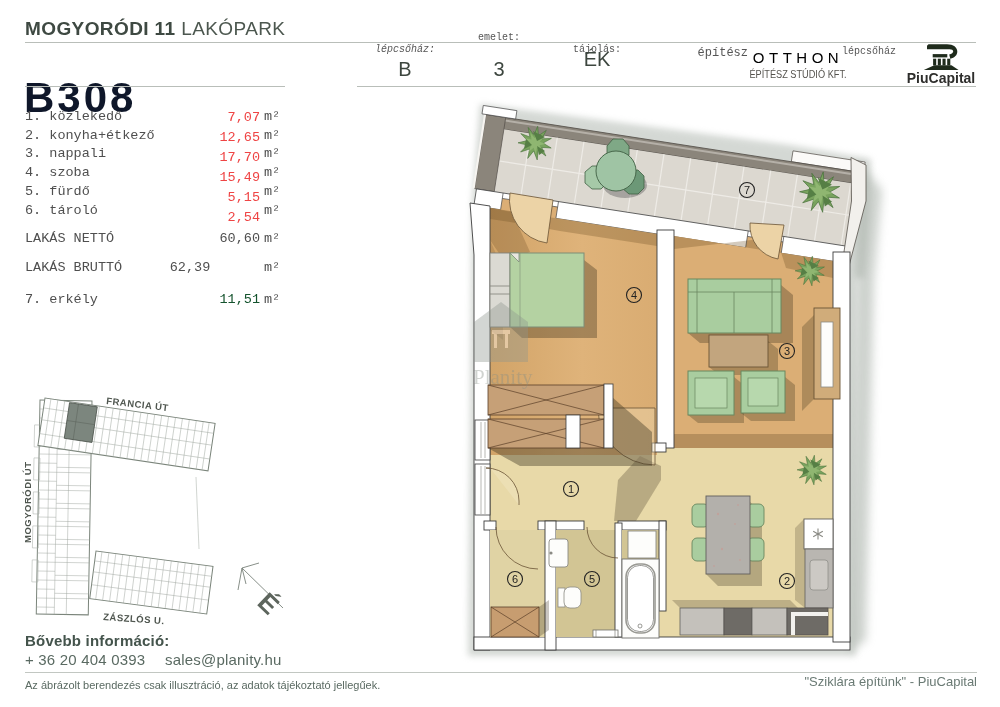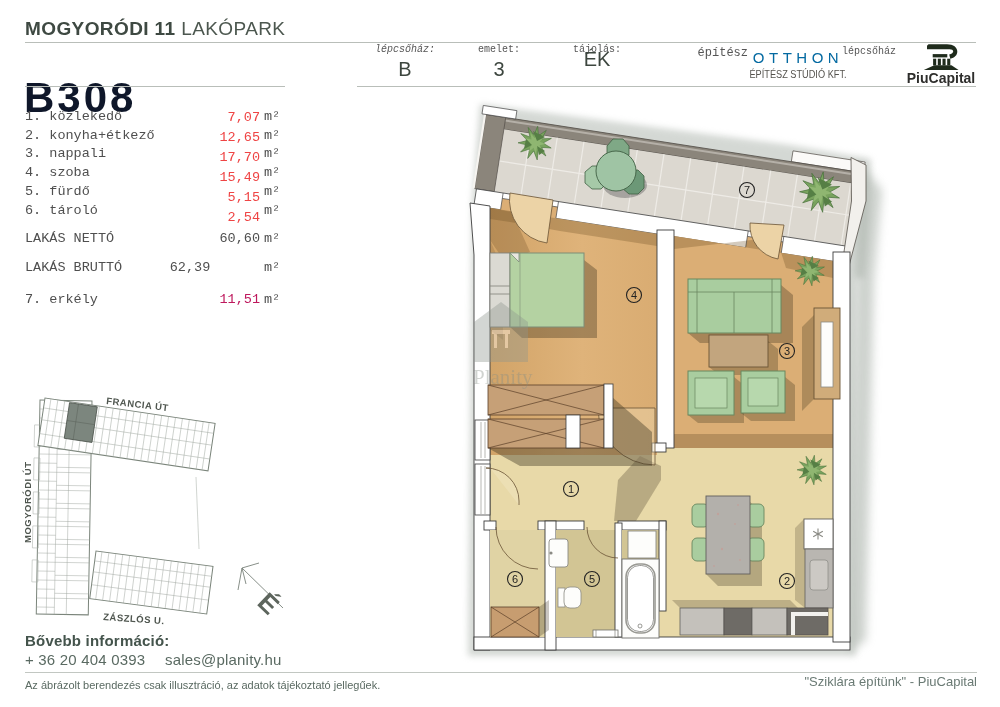--- a/index.html
+++ b/index.html
@@ -20,31 +20,31 @@
 <div class="abs" style="left:24px;top:47px;font-size:42px;font-weight:bold;color:#0f172a;letter-spacing:3px;margin-top:27px;">B308</div>
 
 <div class="abs" style="left:25px;top:86px;width:260px;height:1px;background:#b9beb9;"></div>
 
 <div class="abs" style="left:357px;top:86px;width:619px;height:1px;background:#b9beb9;"></div>
 
 <div class="abs mono" style="left:355px;top:44px;width:100px;text-align:center;font-size:10px;color:#555;font-style:italic;">lépcsőház:</div>
 
 <div class="abs" style="left:355px;top:58px;width:100px;text-align:center;font-size:20px;color:#3d463f;">B</div>
 
-<div class="abs mono" style="left:449px;top:44px;width:100px;text-align:center;font-size:10px;color:#555;">emelet:</div>
+<div class="abs mono" style="left:449px;top:32px;width:100px;text-align:center;font-size:10px;color:#555;">emelet:</div>
 
 <div class="abs" style="left:449px;top:58px;width:100px;text-align:center;font-size:20px;color:#3d463f;">3</div>
 
 <div class="abs mono" style="left:547px;top:44px;width:100px;text-align:center;font-size:10px;color:#555;">tájolás:</div>
 
 <div class="abs" style="left:547px;top:48px;width:100px;text-align:center;font-size:20px;color:#3d463f;">ÉK</div>
 
 <div class="abs mono" style="left:648px;top:46px;width:100px;text-align:right;font-size:12px;color:#555;">építész</div>
 
-<div class="abs" style="left:738px;top:49px;width:120px;text-align:center;font-size:15px;font-weight:500;color:#0369a1;letter-spacing:4.5px;">OTTHON</div>
+<div class="abs" style="left:738px;top:49px;width:120px;text-align:center;font-size:15px;font-weight:500;color:#000000;letter-spacing:4.5px;">OTTHON</div>
 
 <div class="abs" style="left:738px;top:69px;width:120px;text-align:center;font-size:10px;color:#55534e;letter-spacing:0px;transform:scaleX(.92);">ÉPÍTÉSZ STÚDIÓ KFT.</div>
 
 <div class="abs mono" style="left:820px;top:46px;width:76px;text-align:right;font-size:10px;color:#555;">lépcsőház</div>
 
 <div class="abs mono" style="left:25px;top:108px;font-size:13.5px;line-height:18.7px;color:#4f4f4f;white-space:pre;">1. közlekedő
 2. konyha+étkező
 3. nappali
 4. szoba
 5. fürdő
@@ -64,21 +64,21 @@
 
 <div class="abs mono" style="left:25px;top:231px;font-size:13.5px;color:#4f4f4f;">LAKÁS NETTÓ</div>
 <div class="abs mono" style="left:120px;top:231px;width:140px;text-align:right;font-size:13.5px;color:#4f4f4f;">60,60</div>
 <div class="abs mono" style="left:264px;top:231px;font-size:13.5px;color:#4f4f4f;">m²</div>
 
 <div class="abs mono" style="left:25px;top:260px;font-size:13.5px;color:#4f4f4f;">LAKÁS BRUTTÓ</div>
 <div class="abs mono" style="left:120px;top:260px;width:140px;text-align:center;font-size:13.5px;color:#4f4f4f;">62,39</div>
 <div class="abs mono" style="left:264px;top:260px;font-size:13.5px;color:#4f4f4f;">m²</div>
 
 <div class="abs mono" style="left:25px;top:292px;font-size:13.5px;color:#4f4f4f;">7. erkély</div>
-<div class="abs mono" style="left:120px;top:292px;width:140px;text-align:right;font-size:13.5px;color:#be185d;">11,51</div>
+<div class="abs mono" style="left:120px;top:292px;width:140px;text-align:right;font-size:13.5px;color:#14532d;">11,51</div>
 <div class="abs mono" style="left:264px;top:292px;font-size:13.5px;color:#4f4f4f;">m²</div>
 
 <div class="abs" style="left:25px;top:632px;font-size:15px;font-weight:bold;color:#44544c;letter-spacing:0.2px;">Bővebb információ:</div>
 
 <div class="abs" style="left:25px;top:651px;font-size:15px;color:#5a6a62;letter-spacing:0.2px;">+ 36 20 404 0393</div>
 <div class="abs" style="left:165px;top:651px;font-size:15px;color:#5a6a62;letter-spacing:0.2px;">sales@planity.hu</div>
 
 <div class="abs" style="left:25px;top:672px;width:952px;height:1px;background:#c2c7c2;"></div>
 
 <div class="abs" style="left:25px;top:679px;font-size:11px;color:#5a6a62;">Az ábrázolt berendezés csak illusztráció, az adatok tájékoztató jellegűek.</div>

